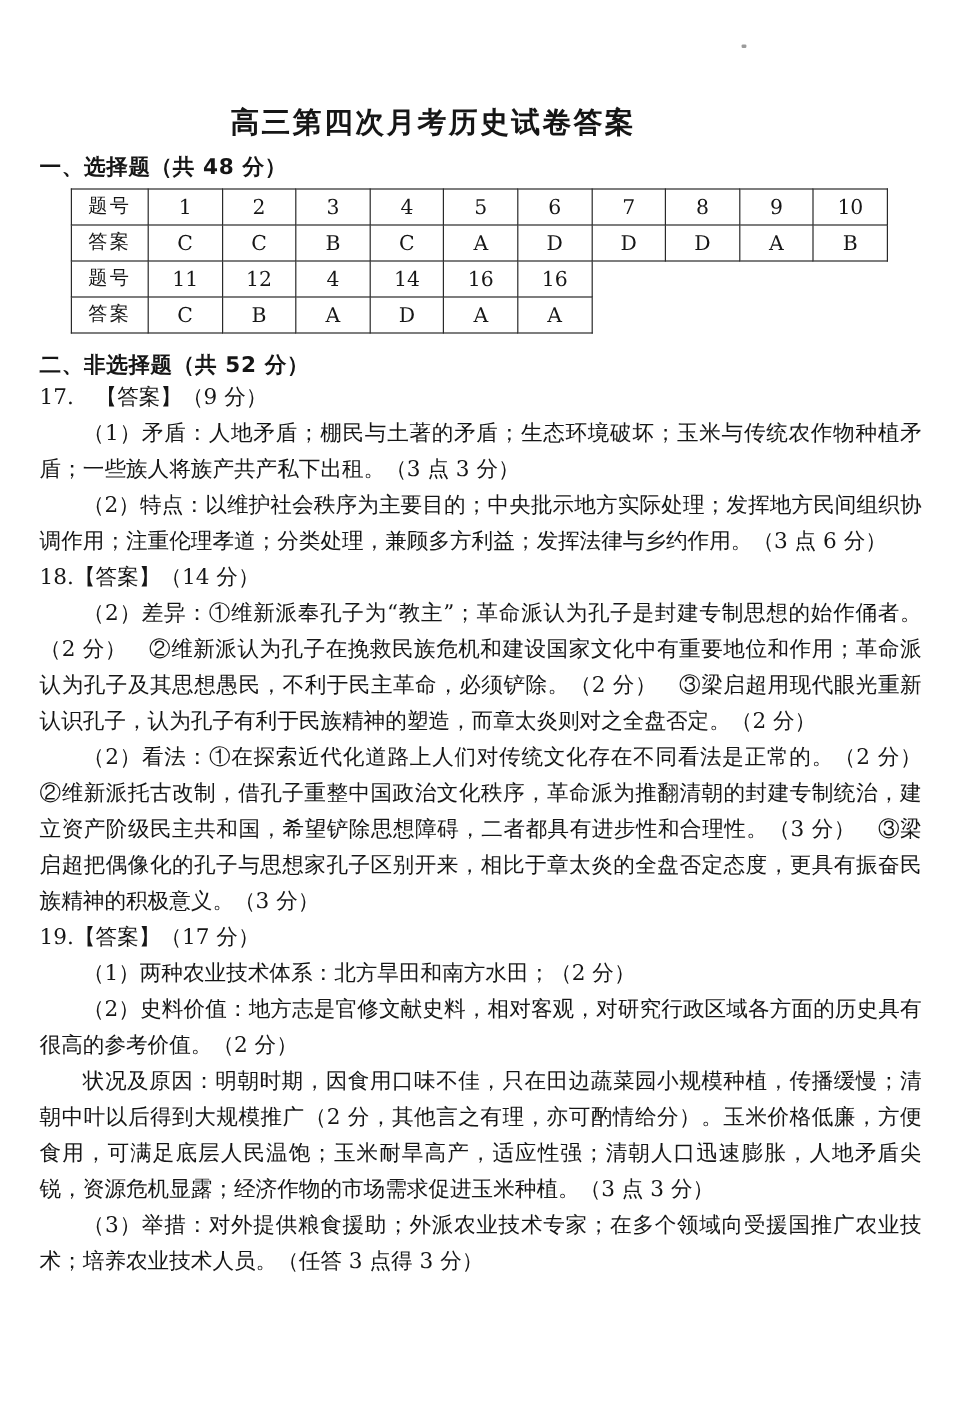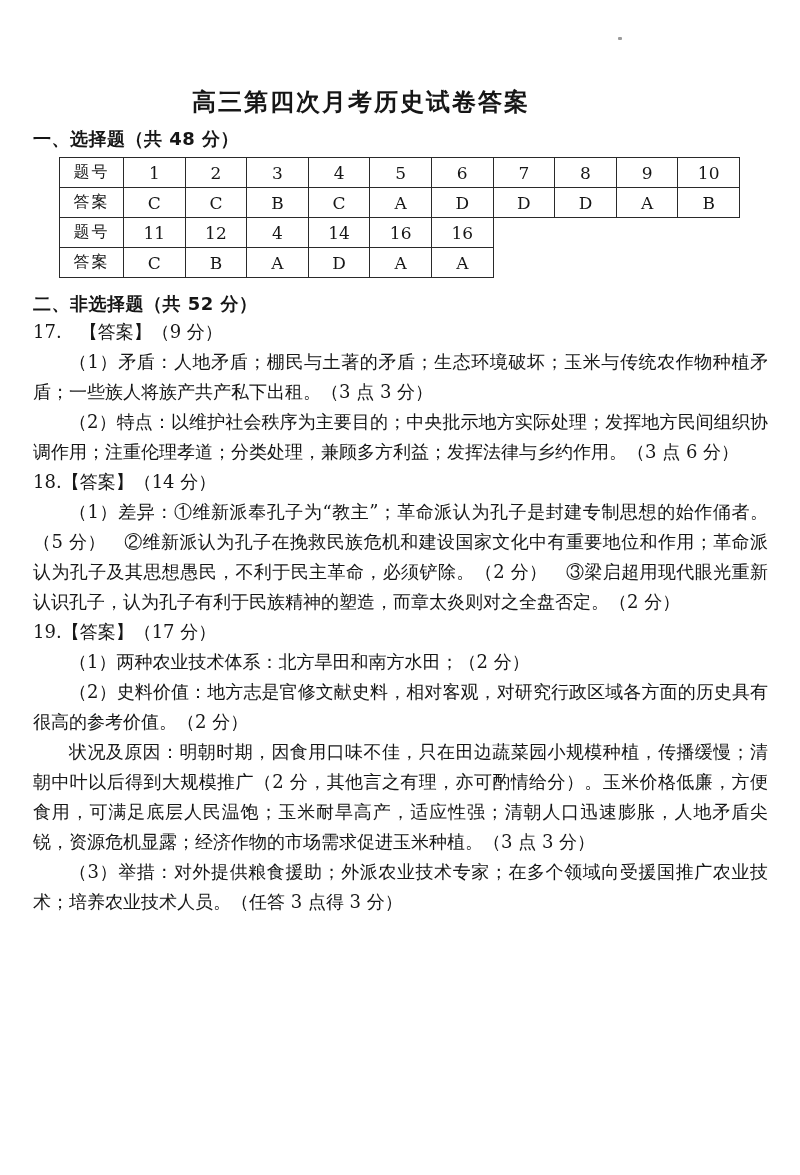--- a/index.html
+++ b/index.html
@@ -171,20 +171,21 @@
 </div>
 
 <div class="sec-heading" id="heading-nonchoice">二、非选择题（共 52 分）</div>
 
 <div class="content">
   <p>17.　【答案】（9 分）</p>
   <p class="ind">（1）矛盾：人地矛盾；棚民与土著的矛盾；生态环境破坏；玉米与传统农作物种植矛盾；一些族人将族产共产私下出租。（3 点 3 分）</p>
   <p class="ind">（2）特点：以维护社会秩序为主要目的；中央批示地方实际处理；发挥地方民间组织协调作用；注重伦理孝道；分类处理，兼顾多方利益；发挥法律与乡约作用。（3 点 6 分）</p>
 
   <p>18.【答案】（14 分）</p>
-  <p class="ind">（1）差异：①维新派奉孔子为“教主”；革命派认为孔子是封建专制思想的始作俑者。（5 分）　②维新派认为孔子在挽救民族危机和建设国家文化中有重要地位和作用；革命派认为孔子及其思想愚民，不利于民主革命，必须铲除。（2 分）　③梁启超用现代眼光重新认识孔子，认为孔子有利于民族精神的塑造，而章太炎则对之全盘否定。（2 分）</p>
+  <p class="ind">（2）差异：①维新派奉孔子为“教主”；革命派认为孔子是封建专制思想的始作俑者。（2 分）　②维新派认为孔子在挽救民族危机和建设国家文化中有重要地位和作用；革命派认为孔子及其思想愚民，不利于民主革命，必须铲除。（2 分）　③梁启超用现代眼光重新认识孔子，认为孔子有利于民族精神的塑造，而章太炎则对之全盘否定。（2 分）</p>
+  <p class="ind">（2）看法：①在探索近代化道路上人们对传统文化存在不同看法是正常的。（2 分）　②维新派托古改制，借孔子重整中国政治文化秩序，革命派为推翻清朝的封建专制统治，建立资产阶级民主共和国，希望铲除思想障碍，二者都具有进步性和合理性。（3 分）　③梁启超把偶像化的孔子与思想家孔子区别开来，相比于章太炎的全盘否定态度，更具有振奋民族精神的积极意义。（3 分）</p>
 
   <p>19.【答案】（17 分）</p>
   <p class="ind">（1）两种农业技术体系：北方旱田和南方水田；（2 分）</p>
   <p class="ind">（2）史料价值：地方志是官修文献史料，相对客观，对研究行政区域各方面的历史具有很高的参考价值。（2 分）</p>
   <p class="ind">状况及原因：明朝时期，因食用口味不佳，只在田边蔬菜园小规模种植，传播缓慢；清朝中叶以后得到大规模推广（2 分，其他言之有理，亦可酌情给分）。玉米价格低廉，方便食用，可满足底层人民温饱；玉米耐旱高产，适应性强；清朝人口迅速膨胀，人地矛盾尖锐，资源危机显露；经济作物的市场需求促进玉米种植。（3 点 3 分）</p>
   <p class="ind">（3）举措：对外提供粮食援助；外派农业技术专家；在多个领域向受援国推广农业技术；培养农业技术人员。（任答 3 点得 3 分）</p>
 </div>
 
 </body></html>

